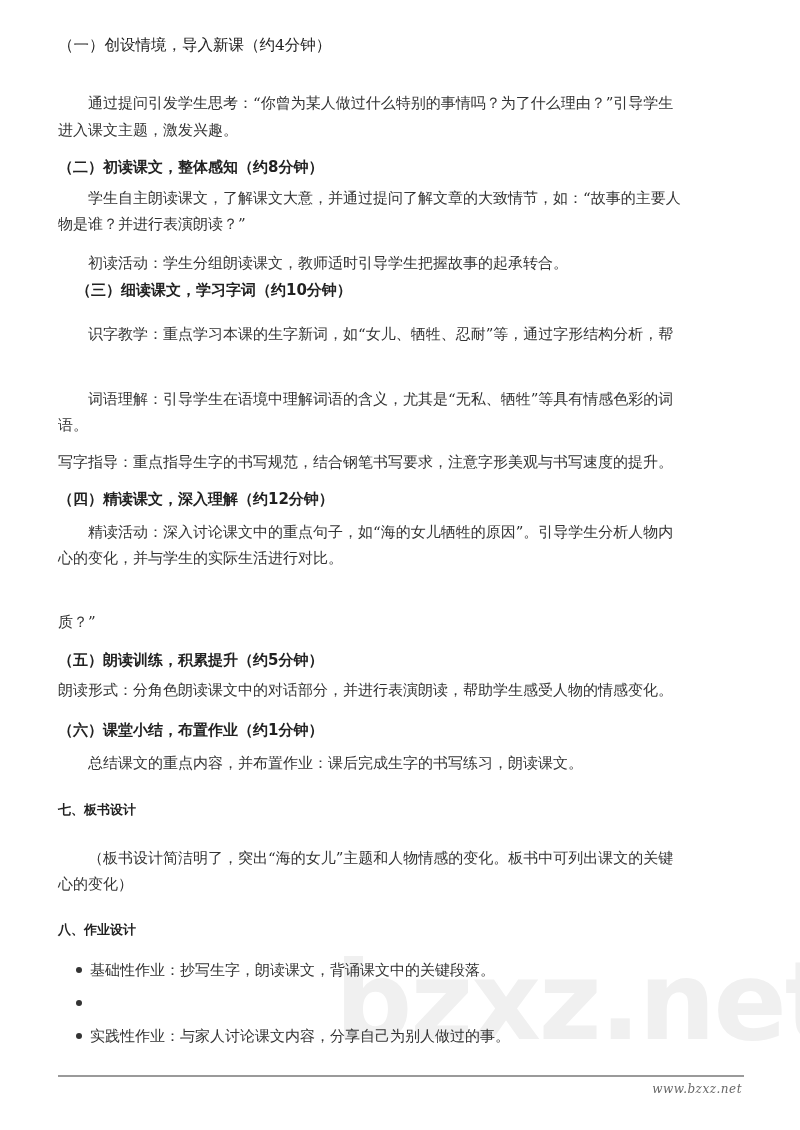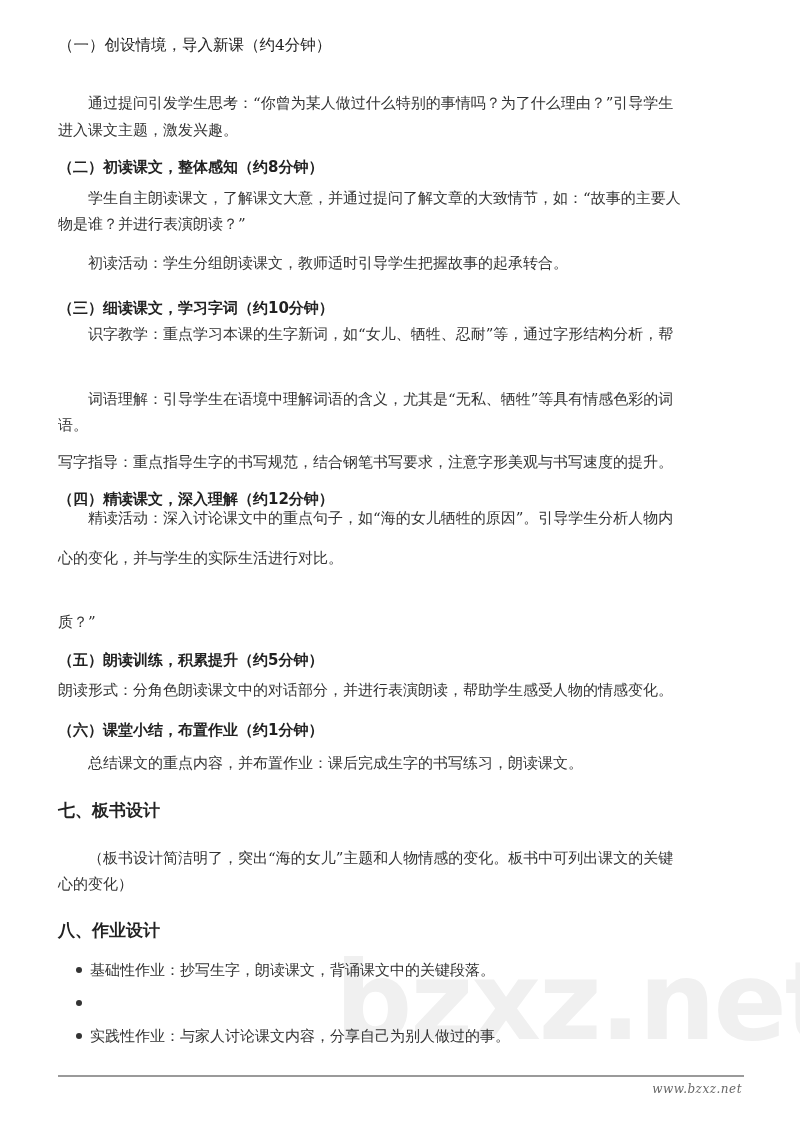--- a/index.html
+++ b/index.html
@@ -5,21 +5,21 @@
   html, body { margin: 0; padding: 0; background: #ffffff; }
   body { width: 800px; height: 1130px; position: relative; overflow: hidden;
          font-family: "DejaVu Serif", "Liberation Serif", serif; color: #2a2a2a; }
   .page { position: absolute; left: 0; top: 0; width: 800px; height: 1130px; }
   .watermark { position: absolute; left: 335px; top: 948px; font-family: "DejaVu Sans", "Liberation Sans", sans-serif;
                font-weight: bold; font-size: 108px; letter-spacing: -2px; color: #f0f0f0; line-height: 1; z-index: 0; white-space: nowrap; }
   .ln { position: absolute; left: 58px; width: 690px; font-size: 15px; line-height: 20px; white-space: nowrap; z-index: 1; color: #333; }
   .ind { left: 88px; width: 660px; }
   .h3 { font-size: 15.5px; color: #222; }
   .h3.b { font-weight: bold; font-family: "DejaVu Sans", "Liberation Sans", sans-serif; font-size: 15px; }
-  .h2 { font-weight: bold; font-family: "DejaVu Sans", "Liberation Sans", sans-serif; font-size: 17px; line-height: 24px; color: #222; }
+  .h2 { font-weight: bold; font-family: "DejaVu Sans", "Liberation Sans", sans-serif; font-size: 13px; line-height: 24px; color: #222; }
   .bullet { position: absolute; left: 76px; width: 6px; height: 6px; border-radius: 50%; background: #333; z-index: 1; }
   .bl { left: 90px; }
   .rule { position: absolute; left: 58px; top: 1075px; width: 686px; height: 2px; background: #9a9a9a; }
   .footer { position: absolute; right: 58px; top: 1082px; font-family: "DejaVu Serif", "Liberation Serif", serif;
             font-style: italic; font-size: 12px; color: #666; letter-spacing: 0.5px; }
 </style>
 </head>
 <body>
 
 <div class="page">
@@ -28,28 +28,28 @@
 
   <div class="ln h3" style="top:35px;">（一）创设情境，导入新课（约4分钟）</div>
   <div class="ln ind" style="top:93px;">通过提问引发学生思考：“你曾为某人做过什么特别的事情吗？为了什么理由？”引导学生</div>
   <div class="ln" style="top:120px;">进入课文主题，激发兴趣。</div>
 
   <div class="ln h3 b" style="top:157px;">（二）初读课文，整体感知（约8分钟）</div>
   <div class="ln ind" style="top:188px;">学生自主朗读课文，了解课文大意，并通过提问了解文章的大致情节，如：“故事的主要人</div>
   <div class="ln" style="top:214px;">物是谁？并进行表演朗读？”</div>
   <div class="ln ind" style="top:253px;">初读活动：学生分组朗读课文，教师适时引导学生把握故事的起承转合。</div>
 
-  <div class="ln h3 b" style="top:298px;">（三）细读课文，学习字词（约10分钟）</div>
+  <div class="ln h3 b" style="top:280px;margin-left:18px;">（三）细读课文，学习字词（约10分钟）</div>
   <div class="ln ind" style="top:324px;">识字教学：重点学习本课的生字新词，如“女儿、牺牲、忍耐”等，通过字形结构分析，帮</div>
   <div class="ln ind" style="top:389px;">词语理解：引导学生在语境中理解词语的含义，尤其是“无私、牺牲”等具有情感色彩的词</div>
   <div class="ln" style="top:415px;">语。</div>
   <div class="ln" style="top:452px;">写字指导：重点指导生字的书写规范，结合钢笔书写要求，注意字形美观与书写速度的提升。</div>
 
   <div class="ln h3 b" style="top:489px;">（四）精读课文，深入理解（约12分钟）</div>
-  <div class="ln ind" style="top:508px;">精读活动：深入讨论课文中的重点句子，如“海的女儿牺牲的原因”。引导学生分析人物内</div>
+  <div class="ln ind" style="top:522px;">精读活动：深入讨论课文中的重点句子，如“海的女儿牺牲的原因”。引导学生分析人物内</div>
   <div class="ln" style="top:548px;">心的变化，并与学生的实际生活进行对比。</div>
   <div class="ln" style="top:612px;">质？”</div>
 
   <div class="ln h3 b" style="top:650px;">（五）朗读训练，积累提升（约5分钟）</div>
   <div class="ln" style="top:680px;">朗读形式：分角色朗读课文中的对话部分，并进行表演朗读，帮助学生感受人物的情感变化。</div>
 
   <div class="ln h3 b" style="top:720px;">（六）课堂小结，布置作业（约1分钟）</div>
   <div class="ln ind" style="top:753px;">总结课文的重点内容，并布置作业：课后完成生字的书写练习，朗读课文。</div>
 
   <div class="ln h2" style="top:798px;">七、板书设计</div>

